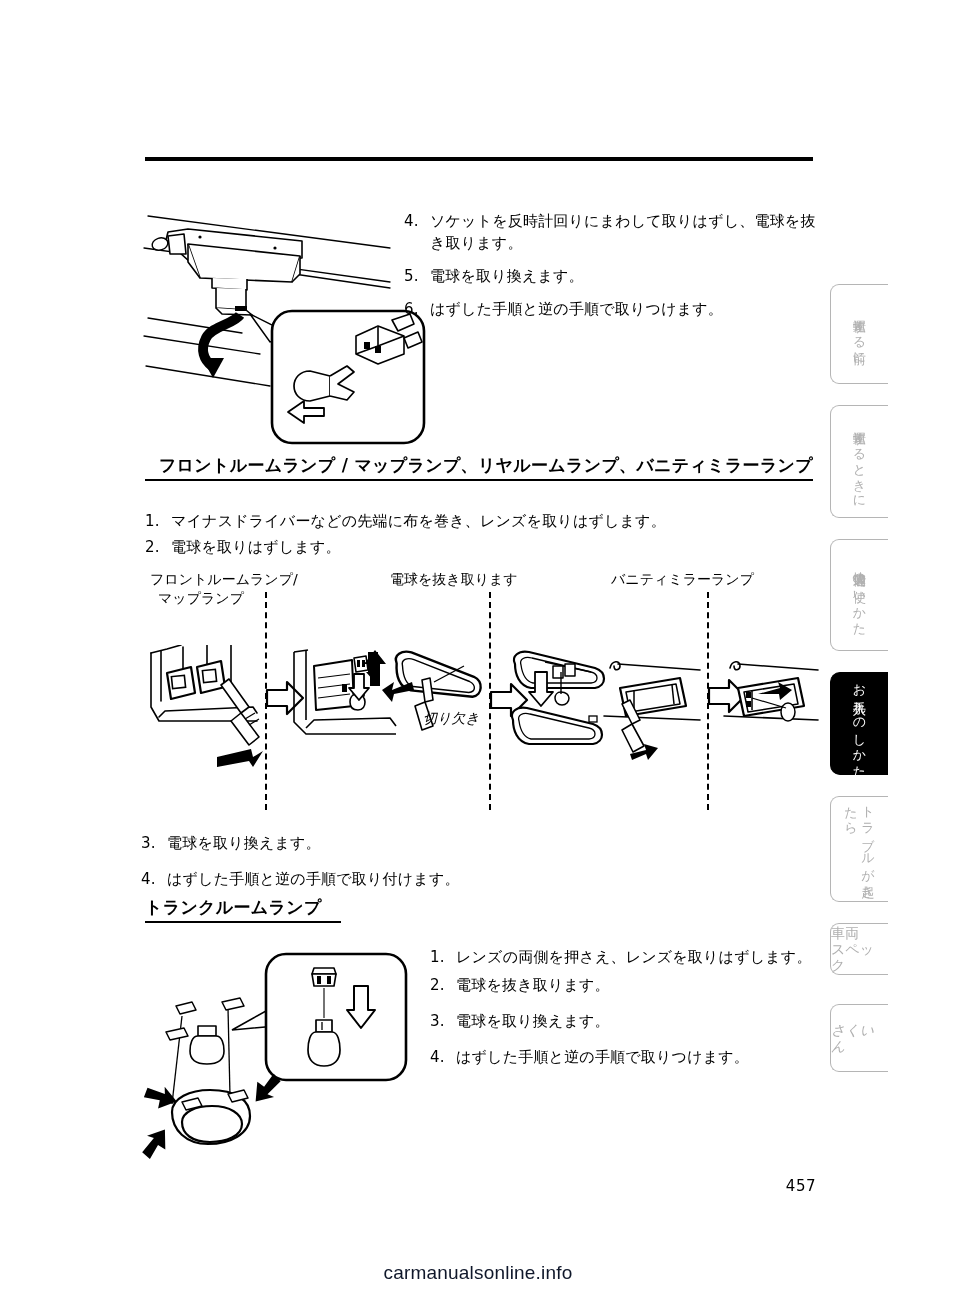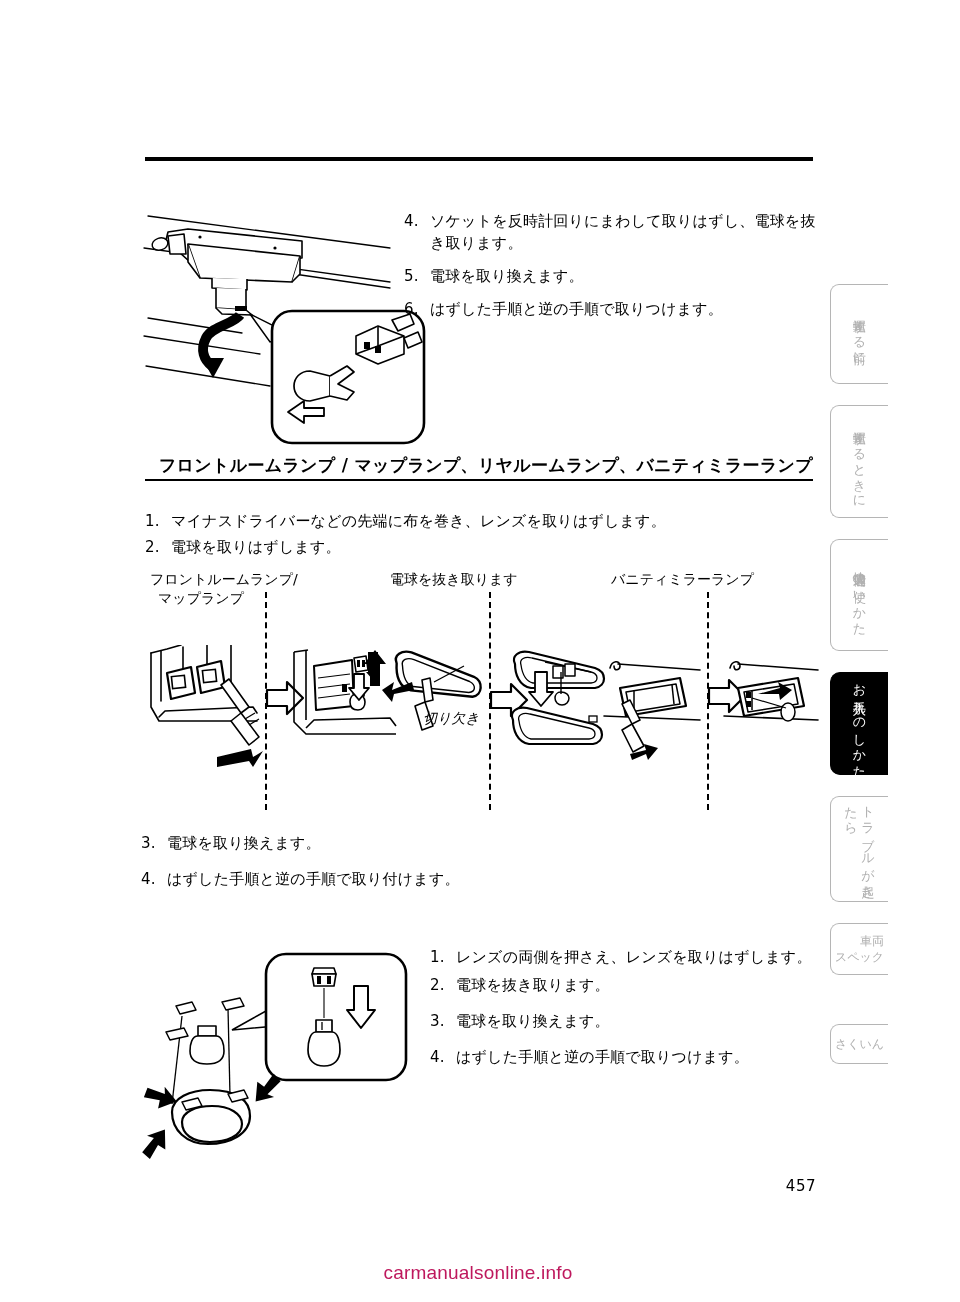--- a/index.html
+++ b/index.html
@@ -63,36 +63,36 @@
     writing-mode:vertical-rl;
     text-orientation:upright;
     font-size:13px;
     line-height:17px;
     letter-spacing:1px;
     height:100%;
     display:flex;align-items:center;justify-content:center;
     padding:6px 0;
   }
   .tab.horiz .tlabel{
-    font-size:12px;line-height:16px;text-align:right;
+    font-size:14px;line-height:16px;text-align:left;
   }
   .tab.active{
     background:#000;color:#fff;border-color:#000;
     border-radius:10px 0 0 10px;
   }
 
   
   .pageno{
     position:absolute;right:144px;top:1177px;
     font-size:15px;letter-spacing:.5px;
   }
   .watermark{
     position:absolute;left:0;right:4px;top:1262px;
     text-align:center;
-    color:#be185d;font-size:19px;letter-spacing:.2px;
+    color:#0f172a;font-size:19px;letter-spacing:.2px;
   }
 
   
   svg{display:block;}
   .fig{position:absolute;}
   .dashline{
     position:absolute;width:0;border-left:2.5px dashed #000;
   }
 </style>
 </head>
@@ -402,20 +402,21 @@
     <div class="li" style="margin-bottom:14px;">
       <span class="num jp">3.</span>
       <span class="txt jp">電球を取り換えます。</span>
     </div>
     <div class="li">
       <span class="num jp">4.</span>
       <span class="txt jp">はずした手順と逆の手順で取り付けます。</span>
     </div>
   </div>
 
+  <div class="heading jp" style="left:145px;top:894px;width:196px;">トランクルームランプ</div>
 
   <div class="fig" style="left:132px;top:944px;width:285px;height:215px;">
     <svg width="285" height="215" viewBox="0 0 285 215">
 
       <g fill="none" stroke="#000" stroke-width="1.3">
         <line x1="50" y1="72" x2="40" y2="160"></line>
         <line x1="96" y1="64" x2="98" y2="152"></line>
       </g>
       <g fill="#fff" stroke="#000" stroke-width="1.5" stroke-linejoin="round">
         <path d="M44,62 L60,58 L64,66 L48,70 Z"></path>
@@ -496,21 +497,21 @@
       </div>
       <div class="tab vert active" style="position: absolute; top: 388px; height: 103px;">
         <span class="tlabel jp">お手入れのしかた</span>
       </div>
       <div class="tab vert" style="position: absolute; top: 512px; height: 106px;">
         <span class="tlabel jp">トラブルが起きたら</span>
       </div>
       <div class="tab horiz" style="position: absolute; top: 639px; height: 52px;">
         <span class="tlabel jp">車両<br>スペック</span>
       </div>
-      <div class="tab horiz" style="position: absolute; top: 740px; height: 40px;">
+      <div class="tab horiz" style="position: absolute; top: 720px; height: 68px; font-style: italic;">
         <span class="tlabel jp">さくいん</span>
       </div>
     </div>
 
   <div class="pageno jp">457</div>
   <div class="watermark">carmanualsonline.info</div>
 
 </div>
 
 </body></html>

